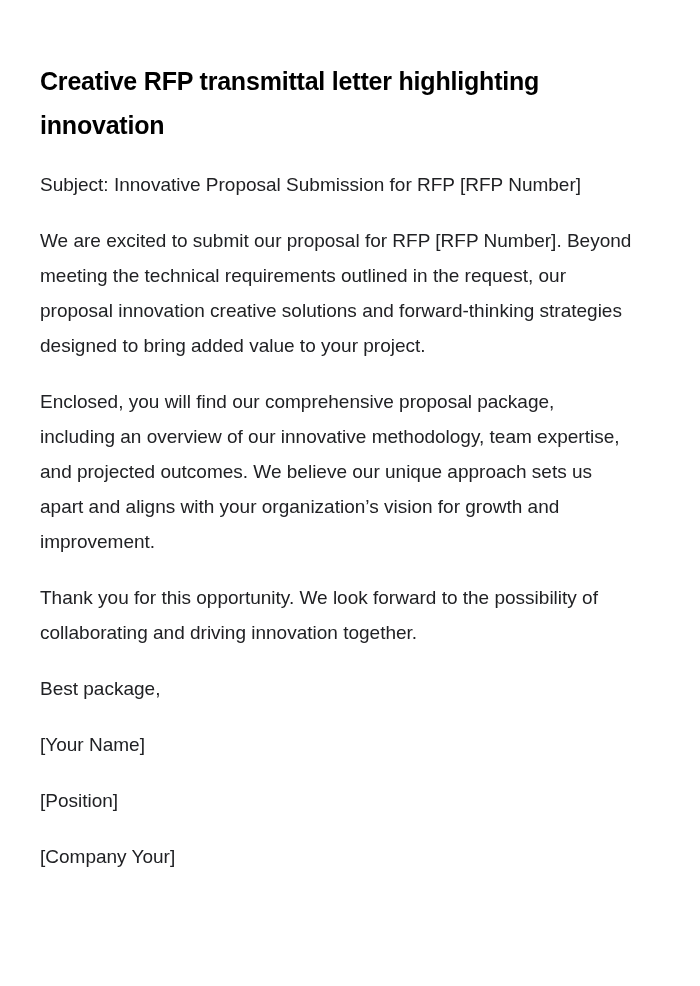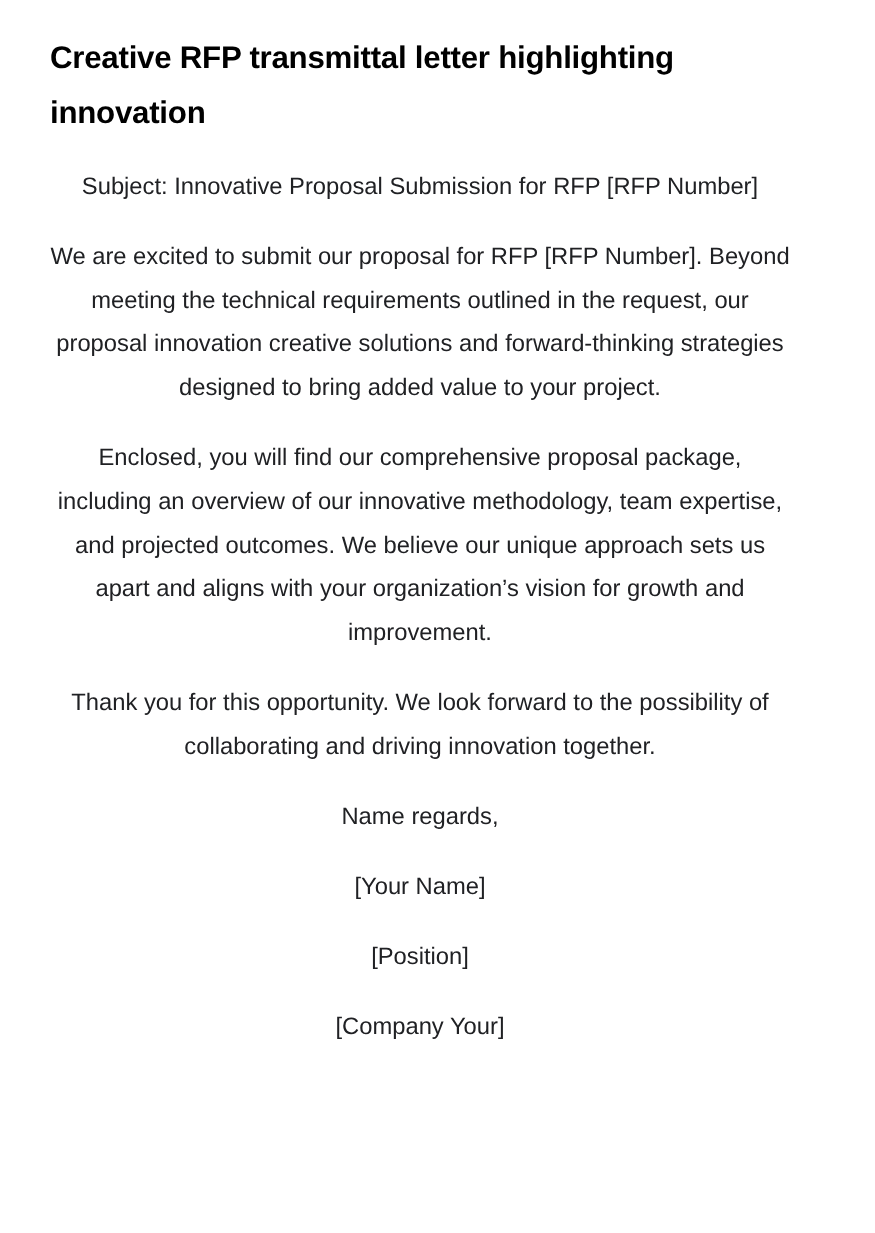--- a/index.html
+++ b/index.html
@@ -12,55 +12,55 @@
     height: 986px;
     font-family: "Liberation Sans", "DejaVu Sans", sans-serif;
     overflow: hidden;
   }
   .document {
     box-sizing: border-box;
     width: 700px;
     height: 784px;
     padding: 24px 60px 0 40px;
     background: #ffffff;
+    margin-top: 35px;
   }
   .doc-title {
     margin: 0 0 20px 0;
     font-size: 25px;
     font-weight: 700;
     line-height: 44px;
     letter-spacing: -0.2px;
     color: #000000;
     max-width: 560px;
   }
   .doc-par {
     margin: 0 0 21px 0;
     font-size: 19px;
     font-weight: 400;
     line-height: 35px;
     color: #202124;
     max-width: 592px;
-    text-align: center;
   }
 </style>
 </head>
 <body>
 
 <article class="document">
   <h1 class="doc-title">Creative RFP transmittal letter highlighting innovation</h1>
 
   <p class="doc-par">Subject: Innovative Proposal Submission for RFP [RFP Number]</p>
 
 
   <p class="doc-par">We are excited to submit our proposal for RFP [RFP Number]. Beyond meeting the technical requirements outlined in the request, our proposal innovation creative solutions and forward-thinking strategies designed to bring added value to your project.</p>
 
   <p class="doc-par">Enclosed, you will find our comprehensive proposal package, including an overview of our innovative methodology, team expertise, and projected outcomes. We believe our unique approach sets us apart and aligns with your organization’s vision for growth and improvement.</p>
 
   <p class="doc-par">Thank you for this opportunity. We look forward to the possibility of collaborating and driving innovation together.</p>
 
-  <p class="doc-par">Name regards,</p>
+  <p class="doc-par">Best package,</p>
 
   <p class="doc-par">[Your Name]</p>
 
   <p class="doc-par">[Position]</p>
 
   <p class="doc-par">[Company Your]</p>
 </article>
 
 </body></html>

